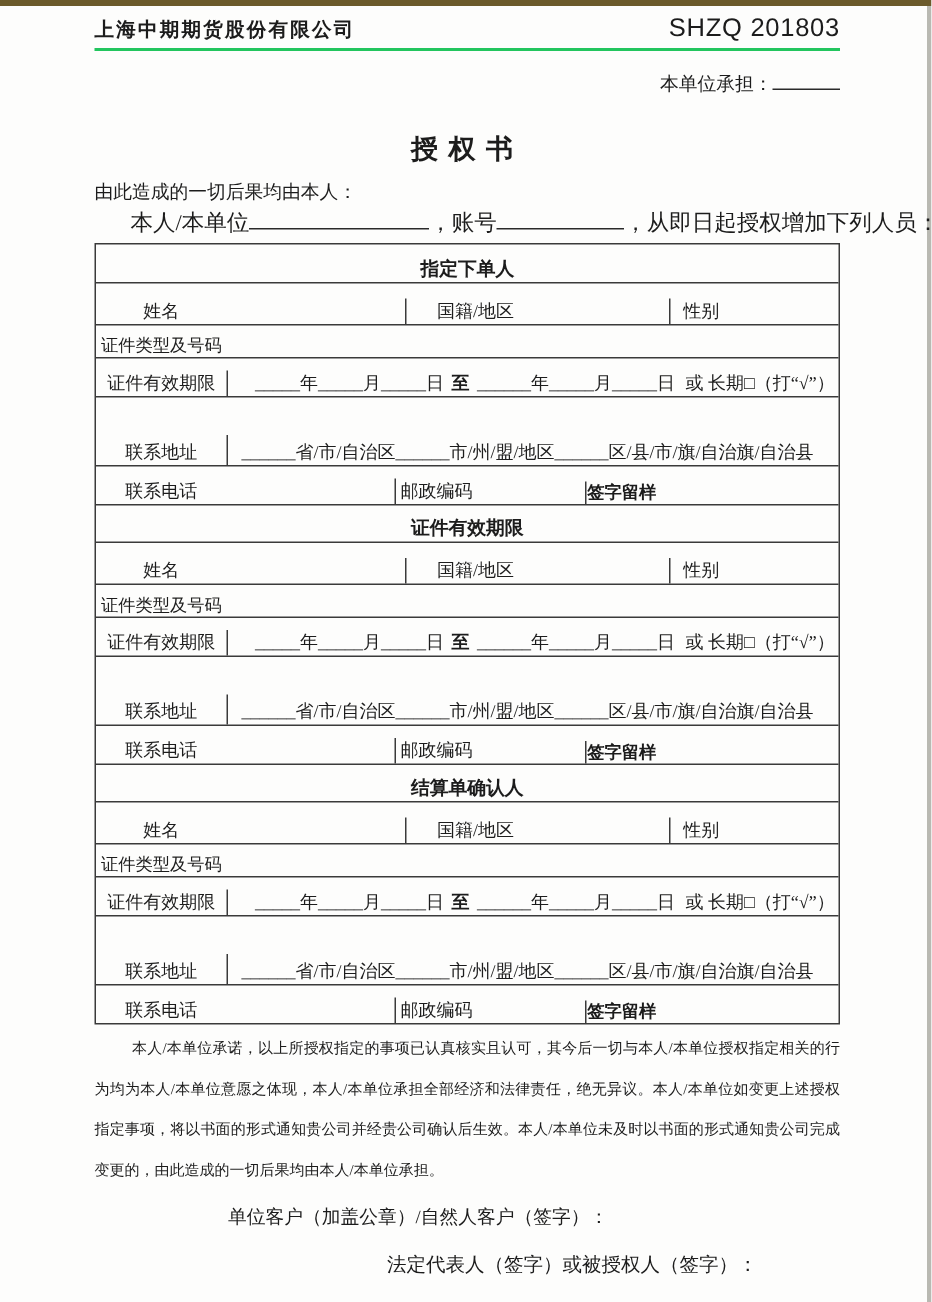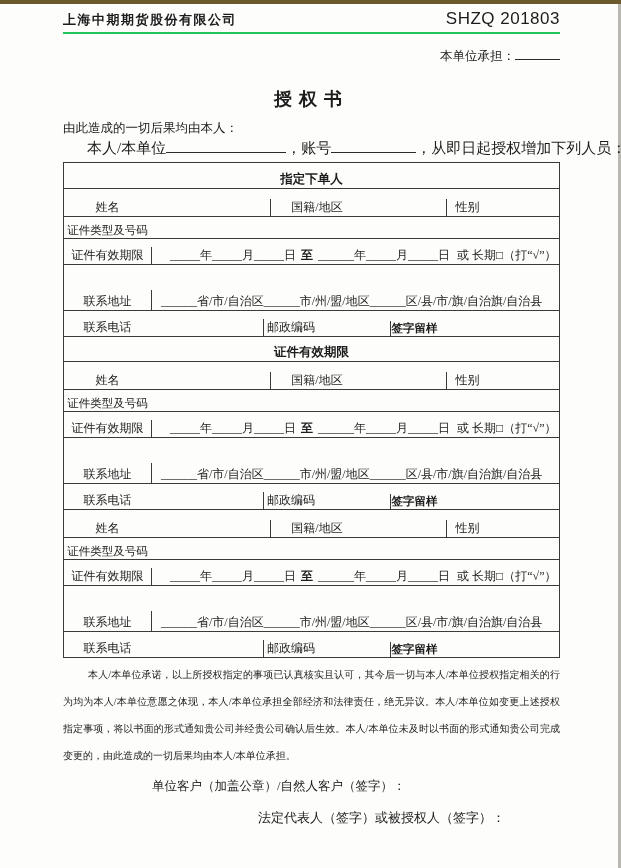--- a/index.html
+++ b/index.html
@@ -159,20 +159,23 @@
     </div>
     <div class="frow r-phone">
       <div class="fcell w87">联系电话</div>
       <div class="fcell w112"></div>
       <div class="fcell w55">邮政编码</div>
       <div class="fcell w72"></div>
       <div class="fcell w48 b tight">签字留样</div>
       <div class="fcell flex1"></div>
     </div>
 
+    <div class="frow r-head">
+      <div class="fcell full">结算单确认人</div>
+    </div>
     <div class="frow r-name">
       <div class="fcell w87">姓名</div>
       <div class="fcell w119"></div>
       <div class="fcell w81">国籍/地区</div>
       <div class="fcell w95"></div>
       <div class="fcell w42">性别</div>
       <div class="fcell flex1"></div>
     </div>
     <div class="frow r-id">
       <div class="fcell w87 tight">证件类型及号码</div>

